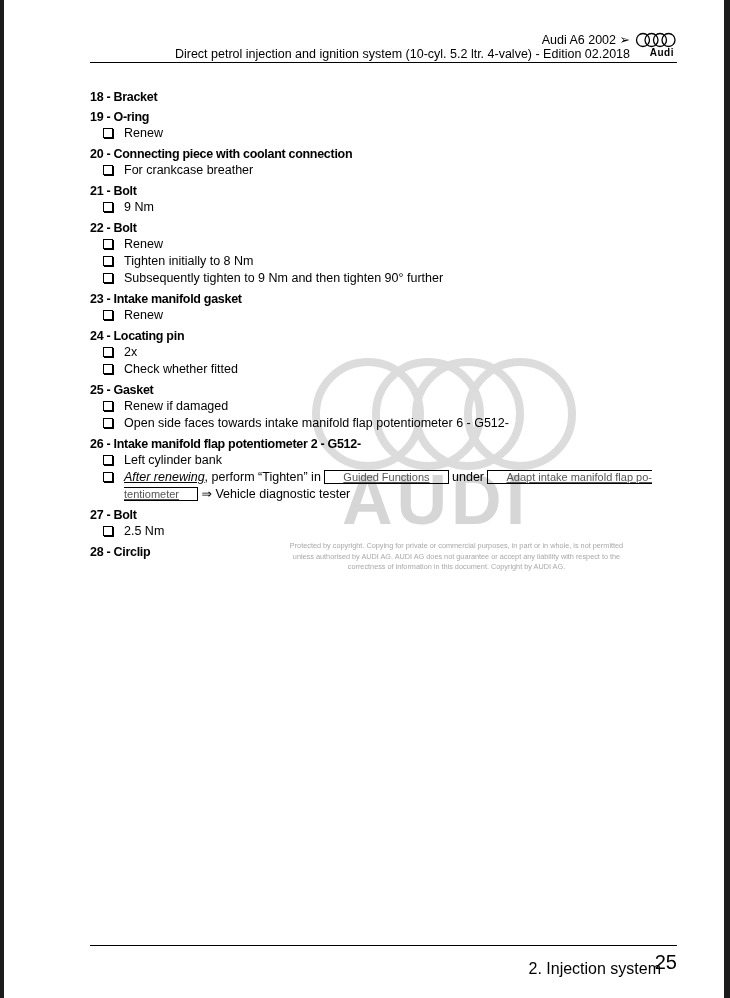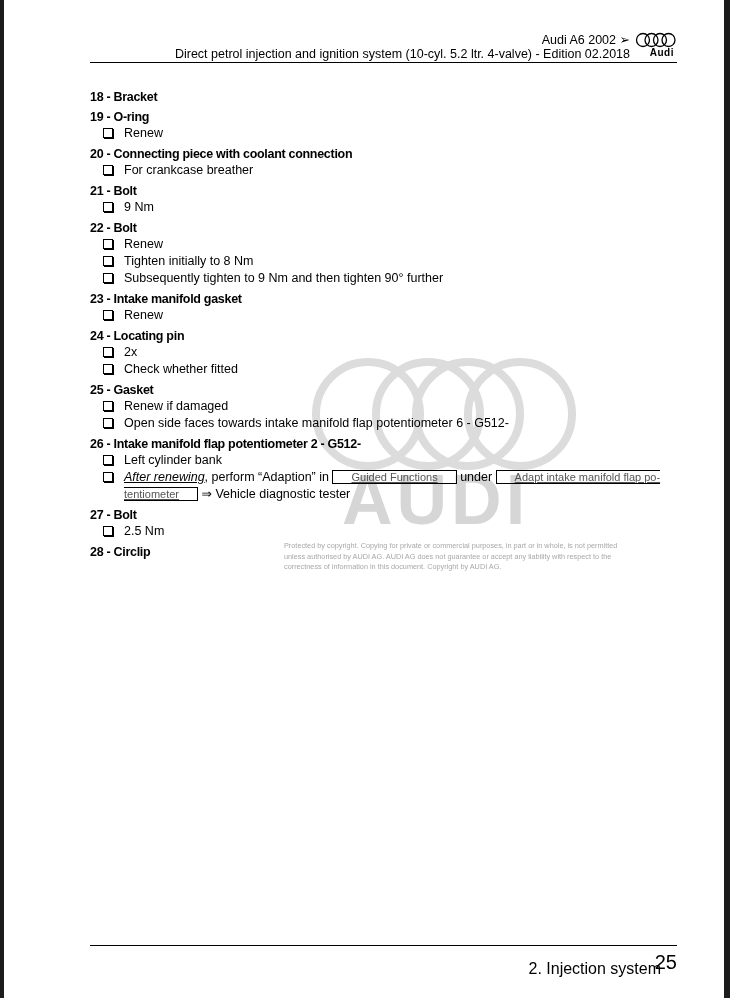--- a/index.html
+++ b/index.html
@@ -31,21 +31,21 @@
     position:absolute; right:3px; top:17px; font-weight:bold; font-size:10px; letter-spacing:0.5px;
   }
   .watermark {
     position:absolute; left:302px; top:354px; width:276px; height:180px; pointer-events:none;
   }
   .wm-word {
     position:absolute; left:338px; top:470px; font-size:70px; font-weight:bold; color:#d6d6d6;
     letter-spacing:4px; line-height:60px;
   }
   .copyright {
-    position:absolute; left:280px; top:541px; width:345px; 
+    position:absolute; left:280px; top:541px; width:345px; text-align:center;
     font-size:7.3px; color:#a8a8a8; line-height:10.5px;
   }
   .content { position:absolute; left:86px; top:89px; width:590px; }
   .item { margin-bottom:4px; }
   .item-title { font-weight:bold; font-size:12.5px; letter-spacing:-0.3px; line-height:16px; }
   .bullet { position:relative; padding-left:34px; font-size:12.5px; line-height:17px; }
   .bullet .box {
     position:absolute; left:13px; top:3px; width:8px; height:8px;
     border:1px solid #000; box-shadow:1px 1px 0 #000;
   }
@@ -129,21 +129,21 @@
       <div class="bullet"><span class="box"></span><span>Check whether fitted</span></div>
     </div>
     <div class="item">
       <div class="item-title">25 - Gasket</div>
       <div class="bullet"><span class="box"></span><span>Renew if damaged</span></div>
       <div class="bullet"><span class="box"></span><span>Open side faces towards intake manifold flap potentiometer 6 - G512-</span></div>
     </div>
     <div class="item">
       <div class="item-title">26 - Intake manifold flap potentiometer 2 - G512-</div>
       <div class="bullet"><span class="box"></span><span>Left cylinder bank</span></div>
-      <div class="bullet"><span class="box"></span><span class="ul-link">After renewing</span><span>, perform “Adaption” in </span><span class="mono-link">Guided Functions</span><span> under </span><span class="mono-link">Adapt intake manifold flap po-tentiometer</span><span> ⇒ Vehicle diagnostic tester</span></div>
+      <div class="bullet"><span class="box"></span><span class="ul-link">After renewing</span><span>, perform “Tighten” in </span><span class="mono-link">Guided Functions</span><span> under </span><span class="mono-link">Adapt intake manifold flap po-tentiometer</span><span> ⇒ Vehicle diagnostic tester</span></div>
     </div>
     <div class="item">
       <div class="item-title">27 - Bolt</div>
       <div class="bullet"><span class="box"></span><span>2.5 Nm</span></div>
     </div>
     <div class="item">
       <div class="item-title">28 - Circlip</div>
     </div>
   </div>
 

